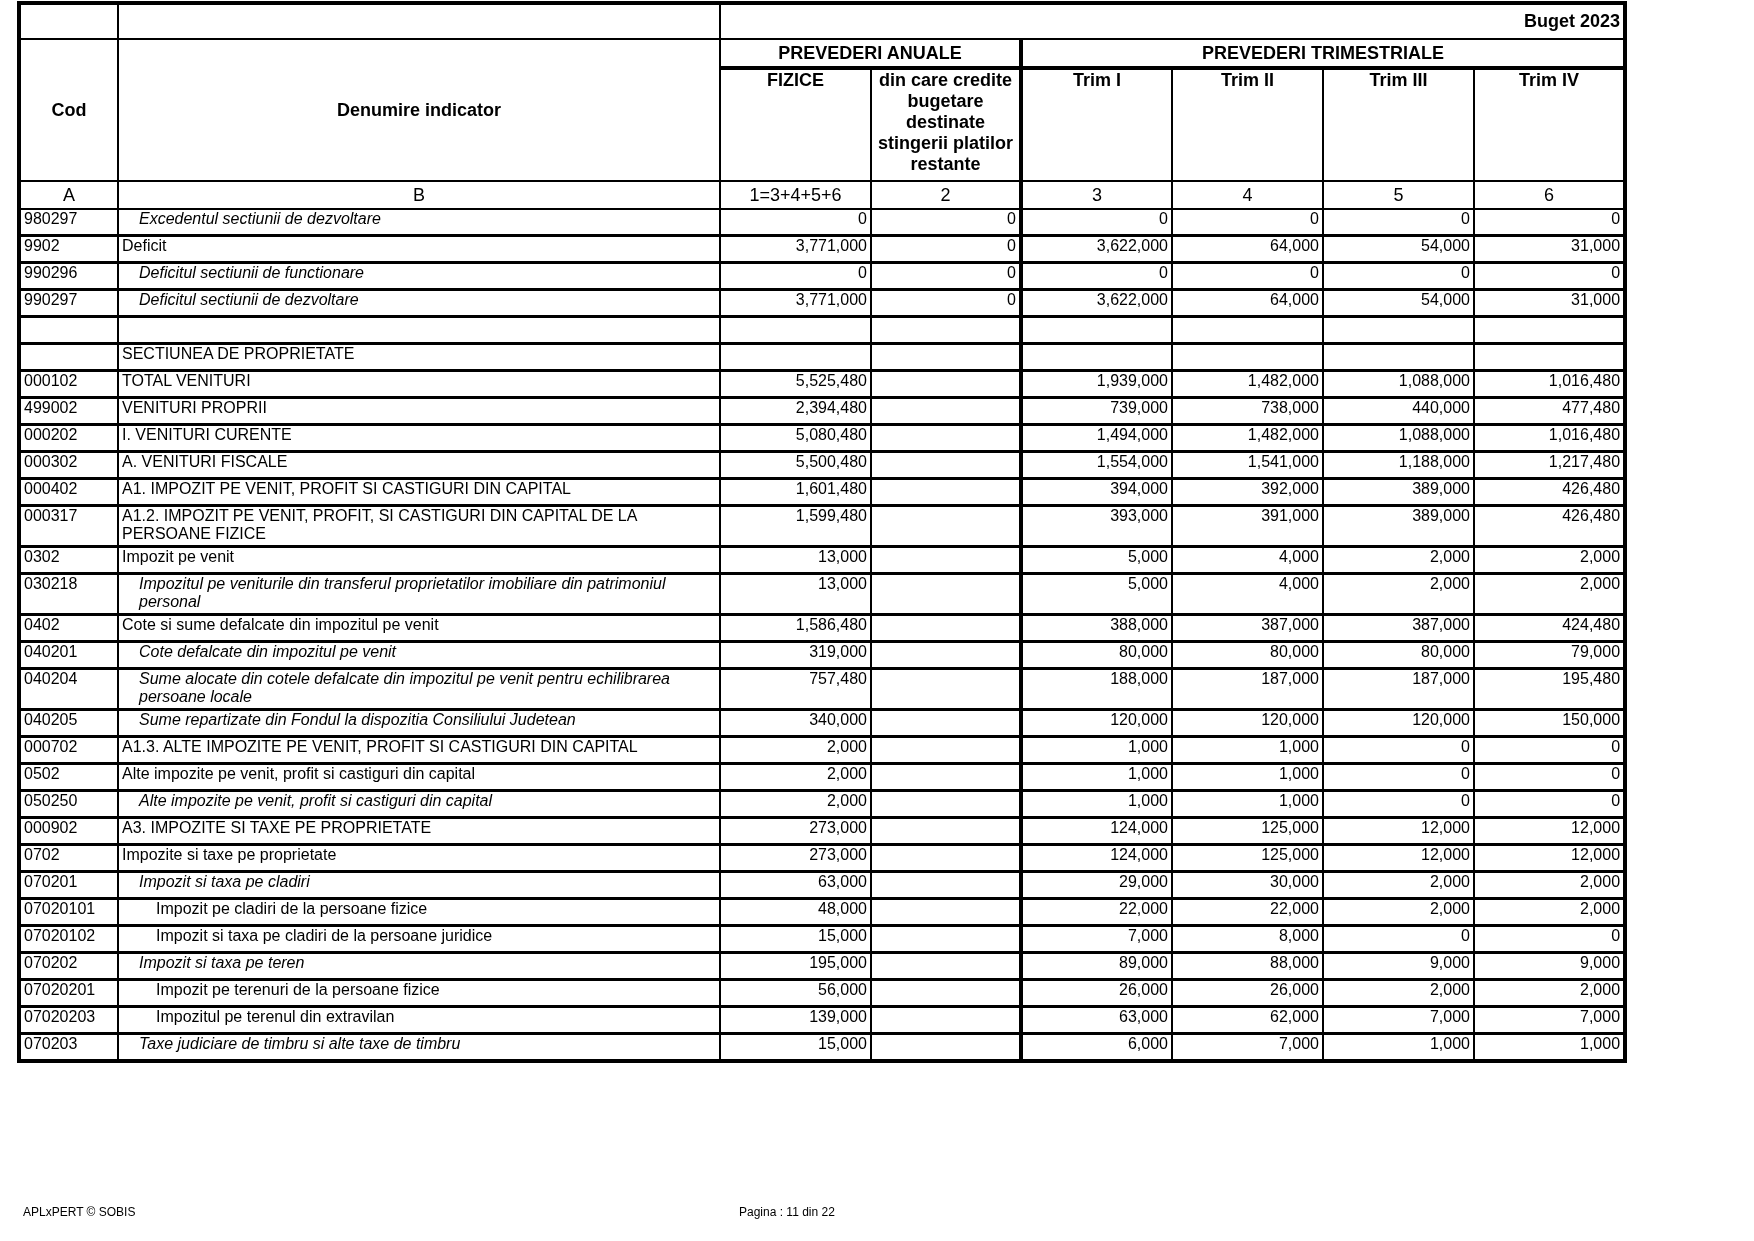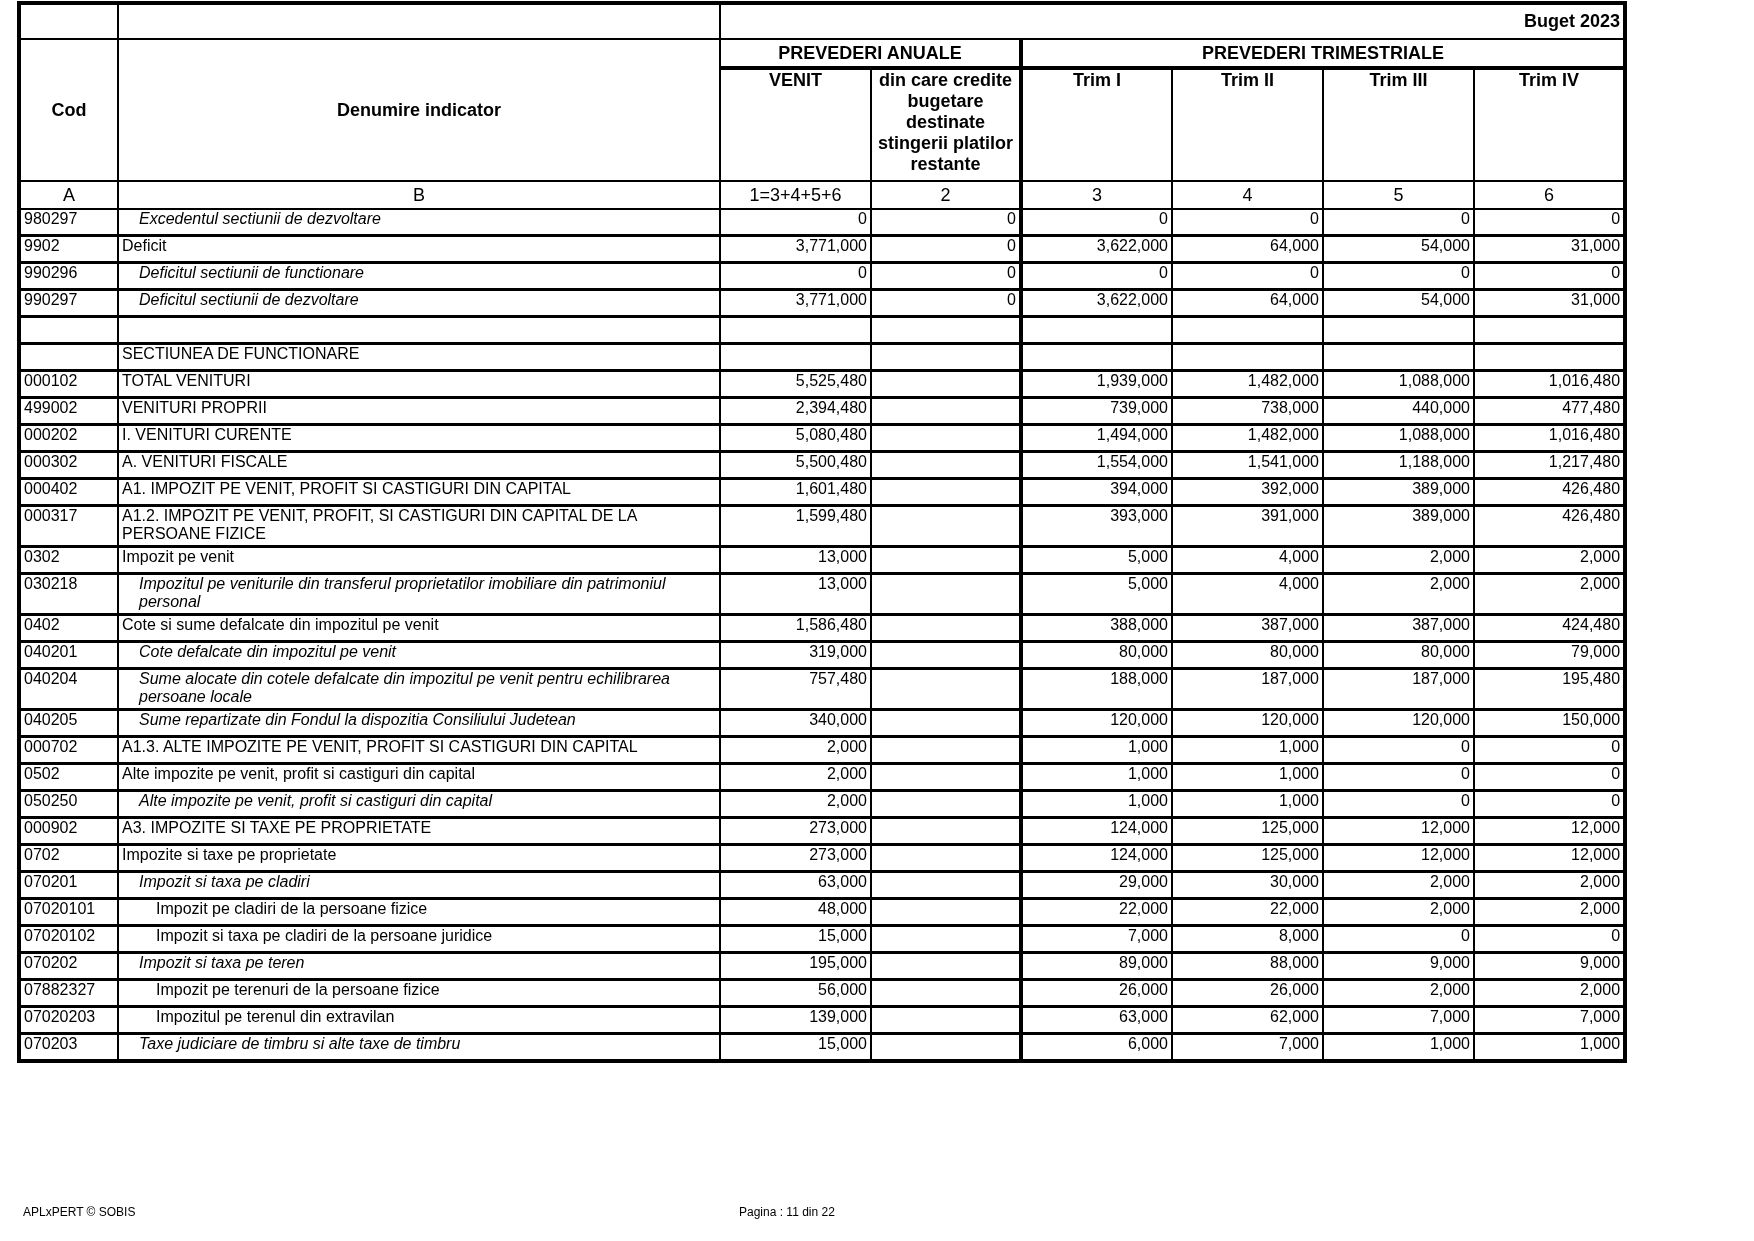--- a/index.html
+++ b/index.html
@@ -47,21 +47,21 @@
       <th></th>
       <th colspan="6">Buget 2023</th>
     </tr>
     <tr class="h2">
       <th rowspan="2" class="tall">Cod</th>
       <th rowspan="2" class="tall">Denumire indicator</th>
       <th colspan="2" class="group">PREVEDERI ANUALE</th>
       <th colspan="4" class="group thick-l">PREVEDERI TRIMESTRIALE</th>
     </tr>
     <tr class="h3">
-      <th>VENIT</th>
+      <th>FIZICE</th>
       <th>din care credite bugetare destinate stingerii platilor restante</th>
       <th class="thick-l">Trim I</th>
       <th>Trim II</th>
       <th>Trim III</th>
       <th>Trim IV</th>
     </tr>
     <tr class="h4">
       <td>A</td>
       <td>B</td>
       <td>1=3+4+5+6</td>
@@ -118,21 +118,21 @@
         <td class="den"></td>
         <td class="num"></td>
         <td class="num"></td>
         <td class="num thick-l"></td>
         <td class="num"></td>
         <td class="num"></td>
         <td class="num"></td>
       </tr>
       <tr class="row">
         <td class="cod"></td>
-        <td class="den">SECTIUNEA DE FUNCTIONARE</td>
+        <td class="den">SECTIUNEA DE PROPRIETATE</td>
         <td class="num"></td>
         <td class="num"></td>
         <td class="num thick-l"></td>
         <td class="num"></td>
         <td class="num"></td>
         <td class="num"></td>
       </tr>
       <tr class="row">
         <td class="cod">000102</td>
         <td class="den">TOTAL VENITURI</td>
@@ -337,21 +337,21 @@
         <td class="cod">070202</td>
         <td class="den ind1">Impozit si taxa pe teren</td>
         <td class="num">195,000</td>
         <td class="num"></td>
         <td class="num thick-l">89,000</td>
         <td class="num">88,000</td>
         <td class="num">9,000</td>
         <td class="num">9,000</td>
       </tr>
       <tr class="row">
-        <td class="cod">07882327</td>
+        <td class="cod">07020201</td>
         <td class="den ind2">Impozit pe terenuri de la persoane fizice</td>
         <td class="num">56,000</td>
         <td class="num"></td>
         <td class="num thick-l">26,000</td>
         <td class="num">26,000</td>
         <td class="num">2,000</td>
         <td class="num">2,000</td>
       </tr>
       <tr class="row">
         <td class="cod">07020203</td>

